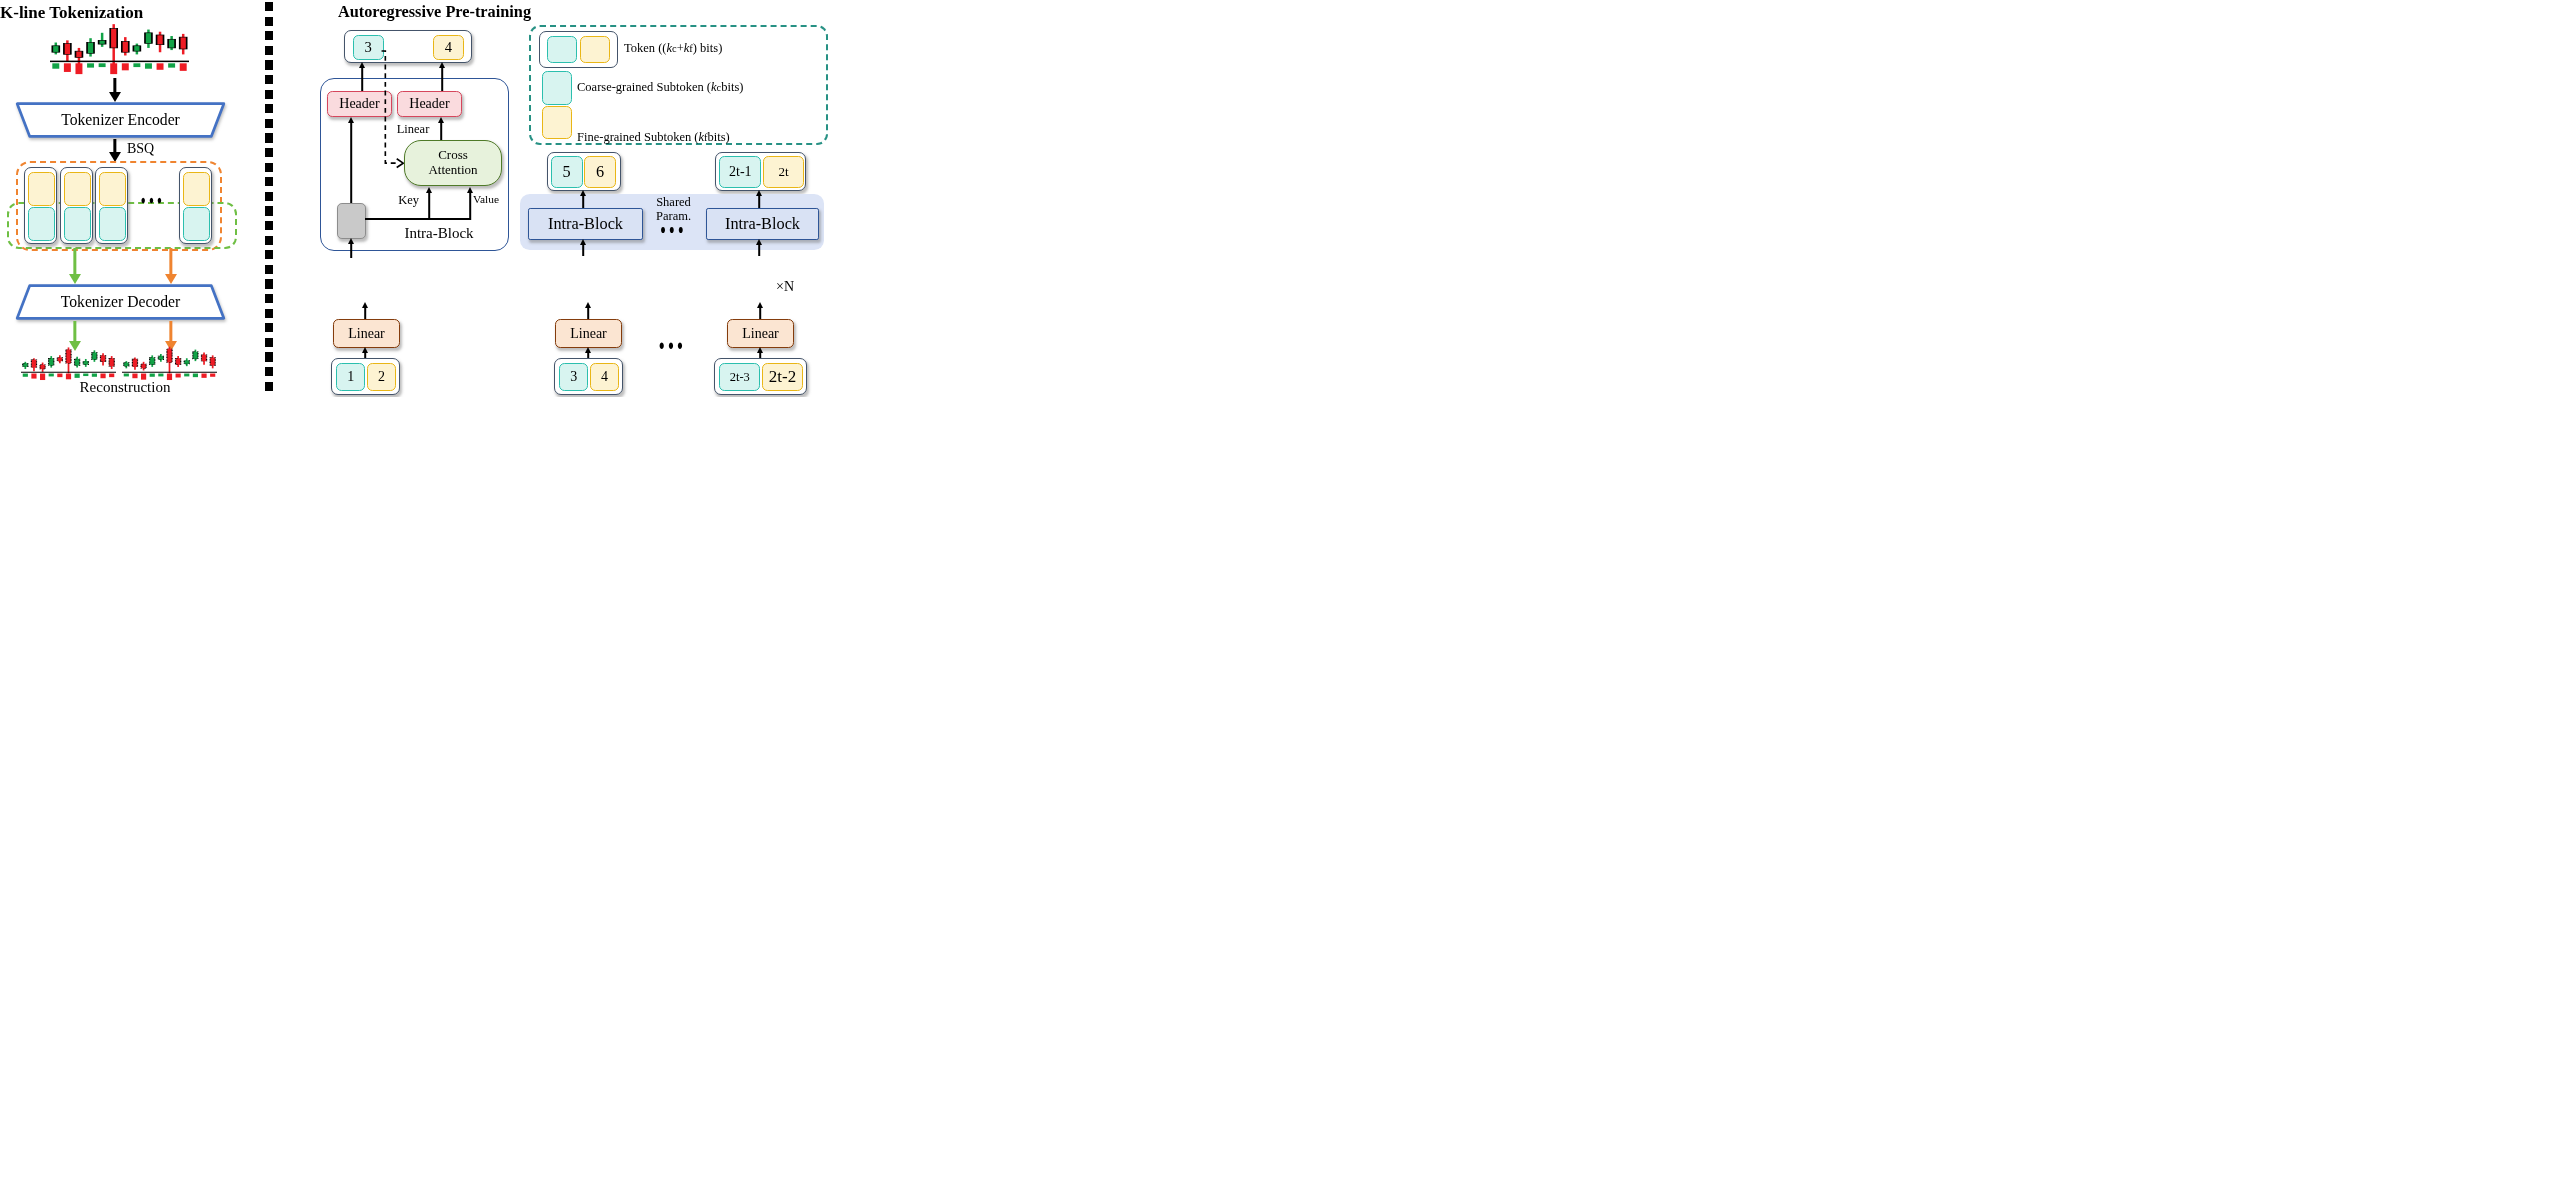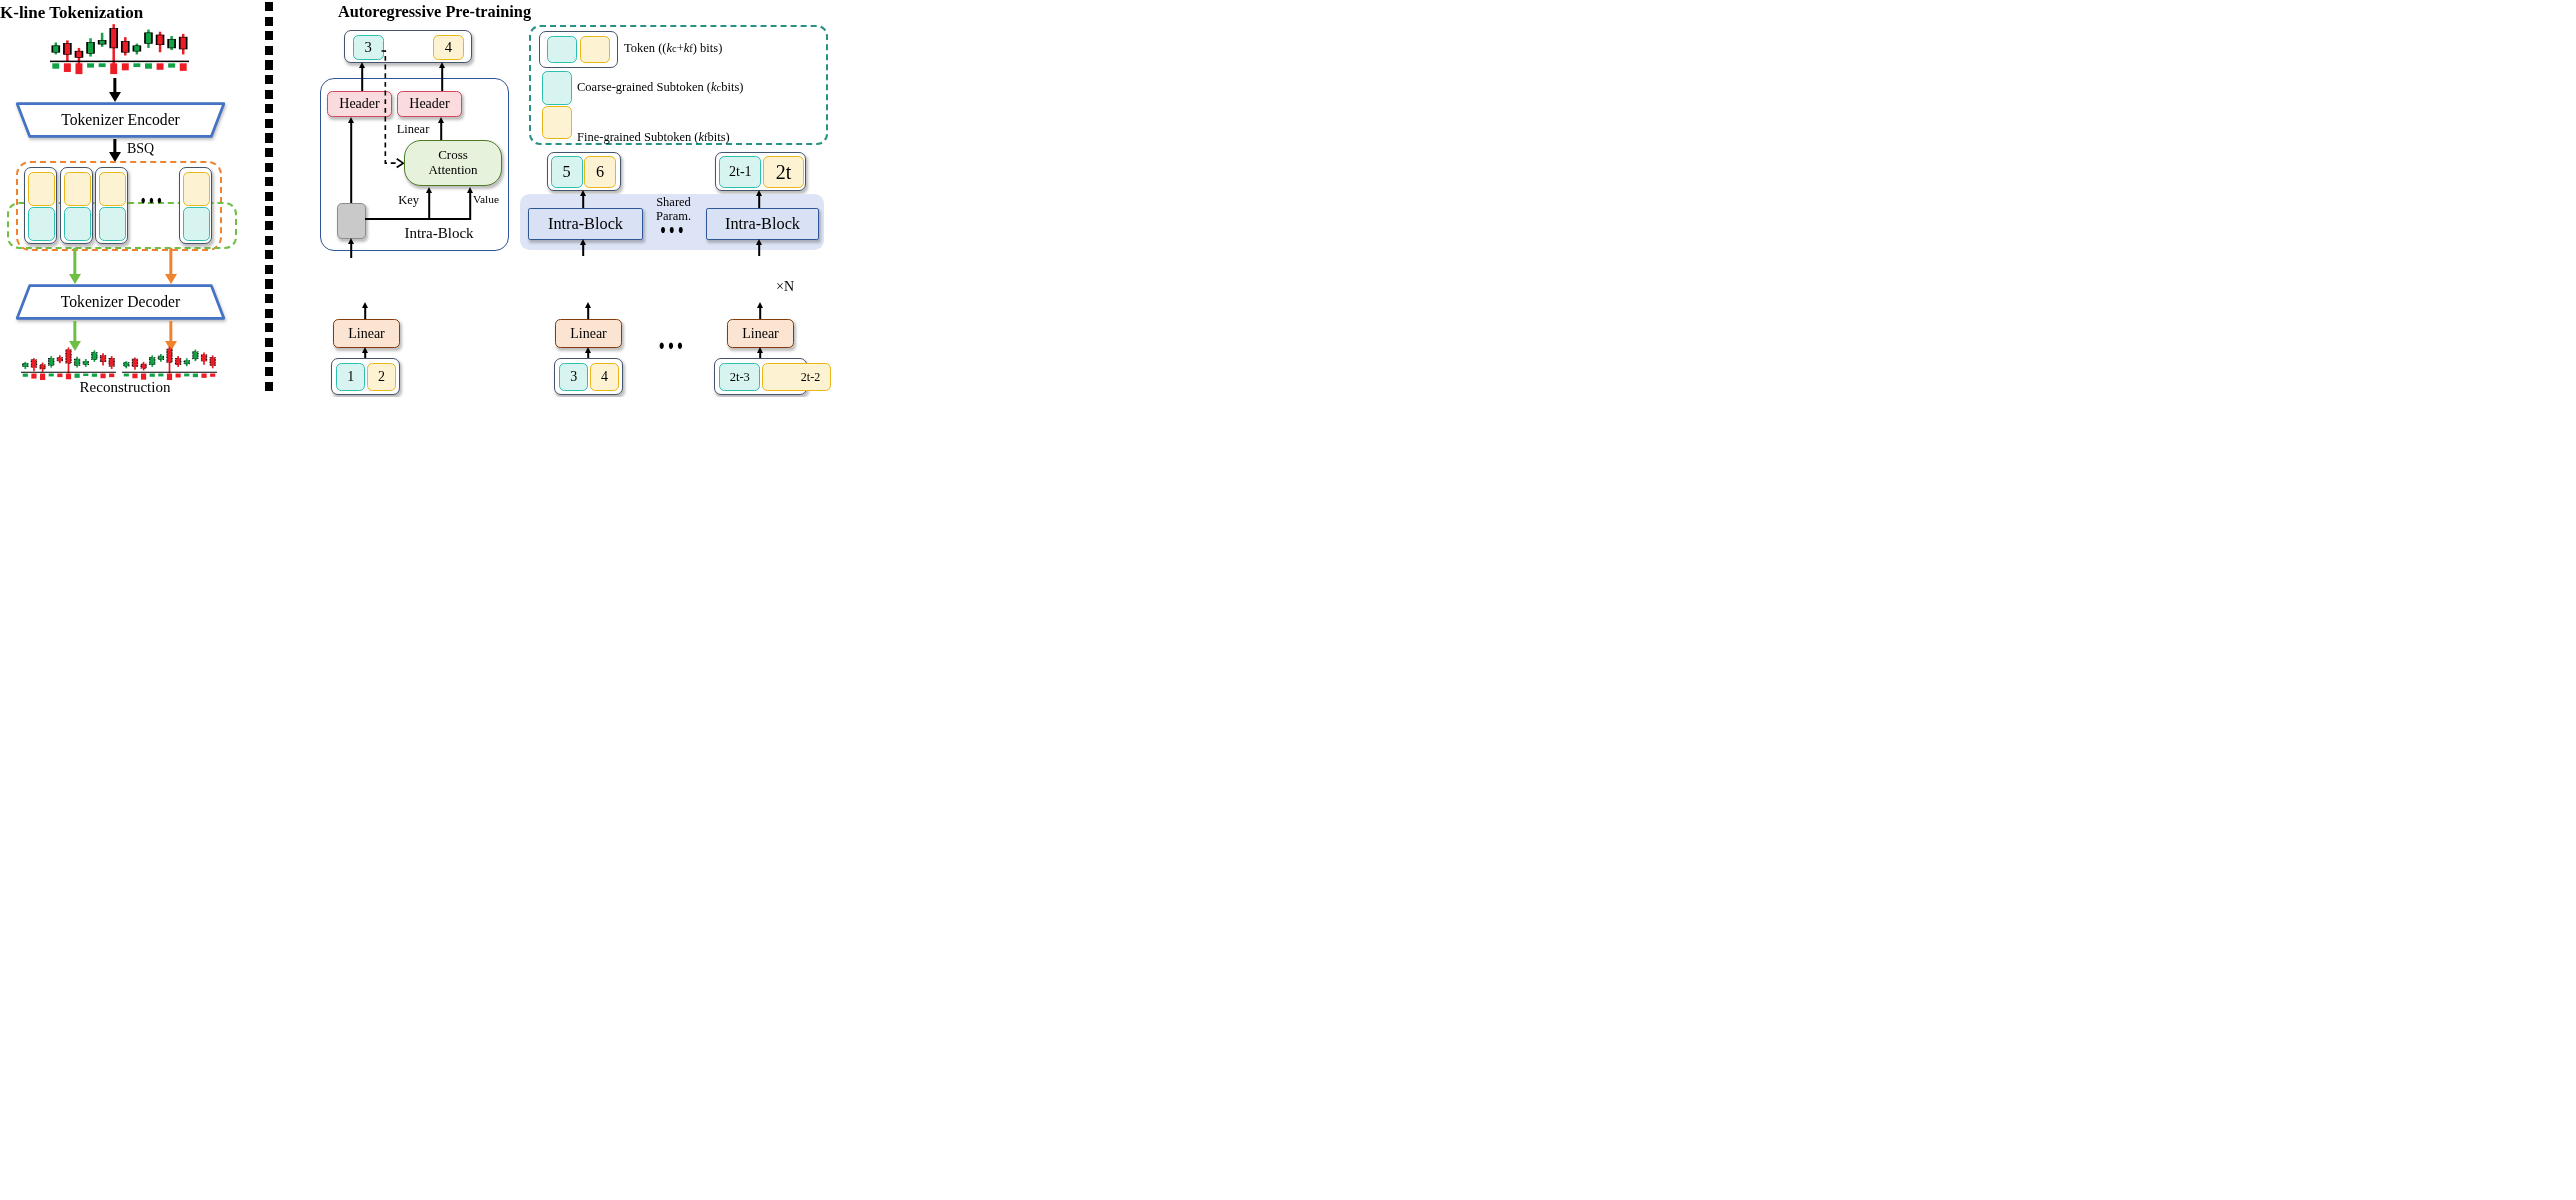--- a/index.html
+++ b/index.html
@@ -281,21 +281,21 @@
   <div class="abs ctr" style="left:577px;top:71px;height:32px;font-size:12.5px;">Coarse-grained Subtoken (<i>k</i><sub>c</sub> bits)</div>
   <div class="sub yellow" style="left:542px;top:106px;width:28px;height:31px;"></div>
   <div class="abs ctr" style="left:577px;top:122px;height:31px;font-size:12.5px;">Fine-grained Subtoken (<i>k</i><sub>f</sub> bits)</div>
 
   <div class="tokbox sh" style="left:547px;top:152px;width:72px;height:37px;">
     <div class="sub teal" style="left:2.7px;top:3.3px;width:30px;height:30px;font-size:16.3px;">5</div>
     <div class="sub yellow" style="left:36px;top:3.3px;width:30px;height:30px;font-size:16.3px;">6</div>
   </div>
   <div class="tokbox sh" style="left:715px;top:152px;width:89px;height:37px;">
     <div class="sub teal" style="left:3.3px;top:3.3px;width:40px;height:30px;font-size:14px;">2t-1</div>
-    <div class="sub yellow" style="left:47px;top:3.3px;width:39px;height:30px;font-size:20px;">2t</div>
+    <div class="sub yellow" style="left:47px;top:3.3px;width:39px;height:30px;font-size:13px;">2t</div>
   </div>
 
   <div class="abs" style="left:520px;top:194px;width:304px;height:56px;background:var(--panel_lavender);border-radius:9.8px;"></div>
   <div class="intra-sm sh" style="left:528px;top:208px;width:113px;height:30px;">Intra-Block</div>
   <div class="intra-sm sh" style="left:706px;top:208px;width:111px;height:30px;">Intra-Block</div>
   <div class="abs" style="left:641px;top:195px;width:65px;text-align:center;font-size:12.5px;">Shared</div>
   <div class="abs" style="left:641px;top:209px;width:65px;text-align:center;font-size:12.5px;">Param.</div>
   <div class="abs dots" style="left:641px;top:224px;width:65px;font-size:9.2px;">●●●</div>
 
   <div class="arr thin up" style="left:577px;top:190px;width:12px;height:18px;">
@@ -341,17 +341,17 @@
   <div class="tokbox sh" style="left:331px;top:358px;width:67px;height:35px;">
     <div class="sub teal" style="left:4.3px;top:4.3px;width:27px;height:26px;font-size:14px;">1</div>
     <div class="sub yellow" style="left:35px;top:4.3px;width:27px;height:26px;font-size:14px;">2</div>
   </div>
   <div class="tokbox sh" style="left:554px;top:358px;width:67px;height:35px;">
     <div class="sub teal" style="left:4.3px;top:4.3px;width:27px;height:26px;font-size:14px;">3</div>
     <div class="sub yellow" style="left:35px;top:4.3px;width:27px;height:26px;font-size:14px;">4</div>
   </div>
   <div class="tokbox sh" style="left:714px;top:358px;width:91px;height:35px;">
     <div class="sub teal" style="left:4.3px;top:4.3px;width:39px;height:26px;font-size:12.5px;">2t-3</div>
-    <div class="sub yellow" style="left:47px;top:4.3px;width:39px;height:26px;font-size:12px;padding-left:28px;">2t-2</div>
+    <div class="sub yellow" style="left:47px;top:4.3px;width:39px;height:26px;font-size:17px;">2t-2</div>
   </div>
 
 </div>
 
 
 </body></html>

